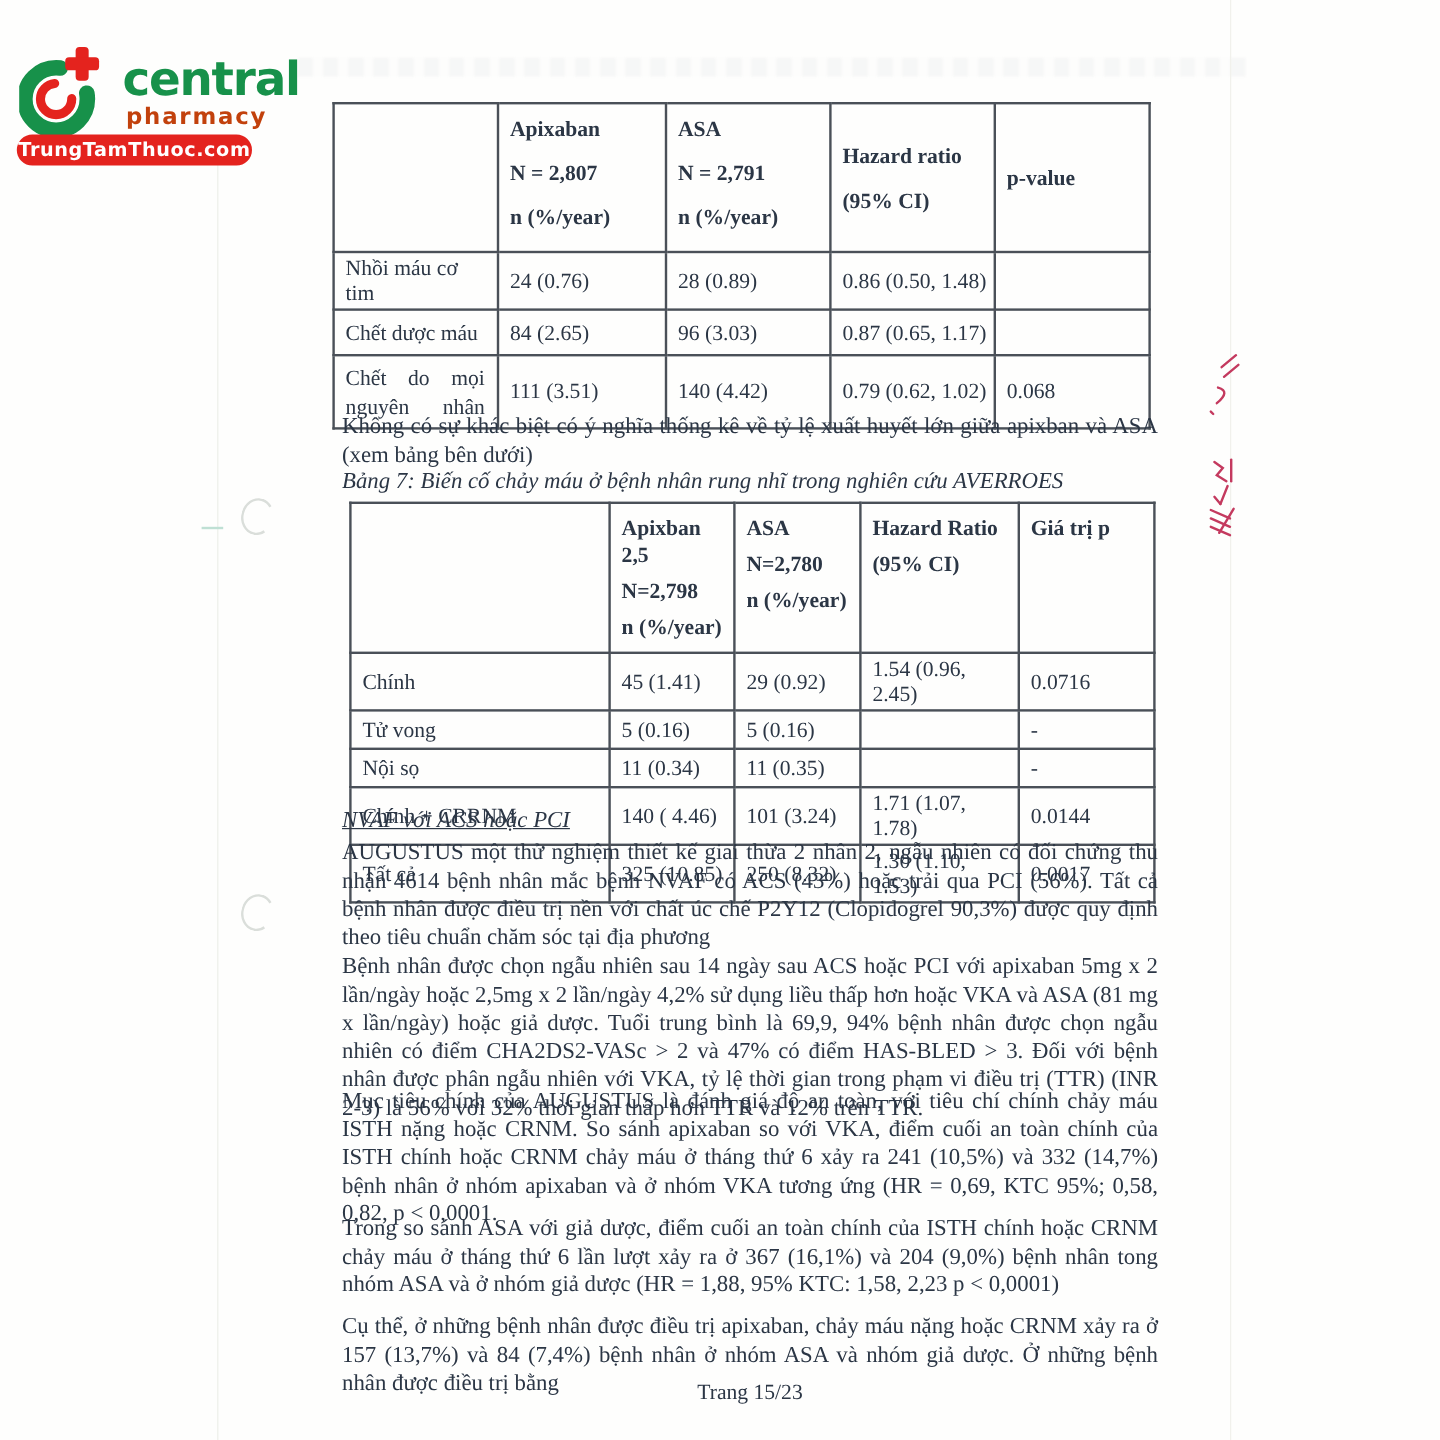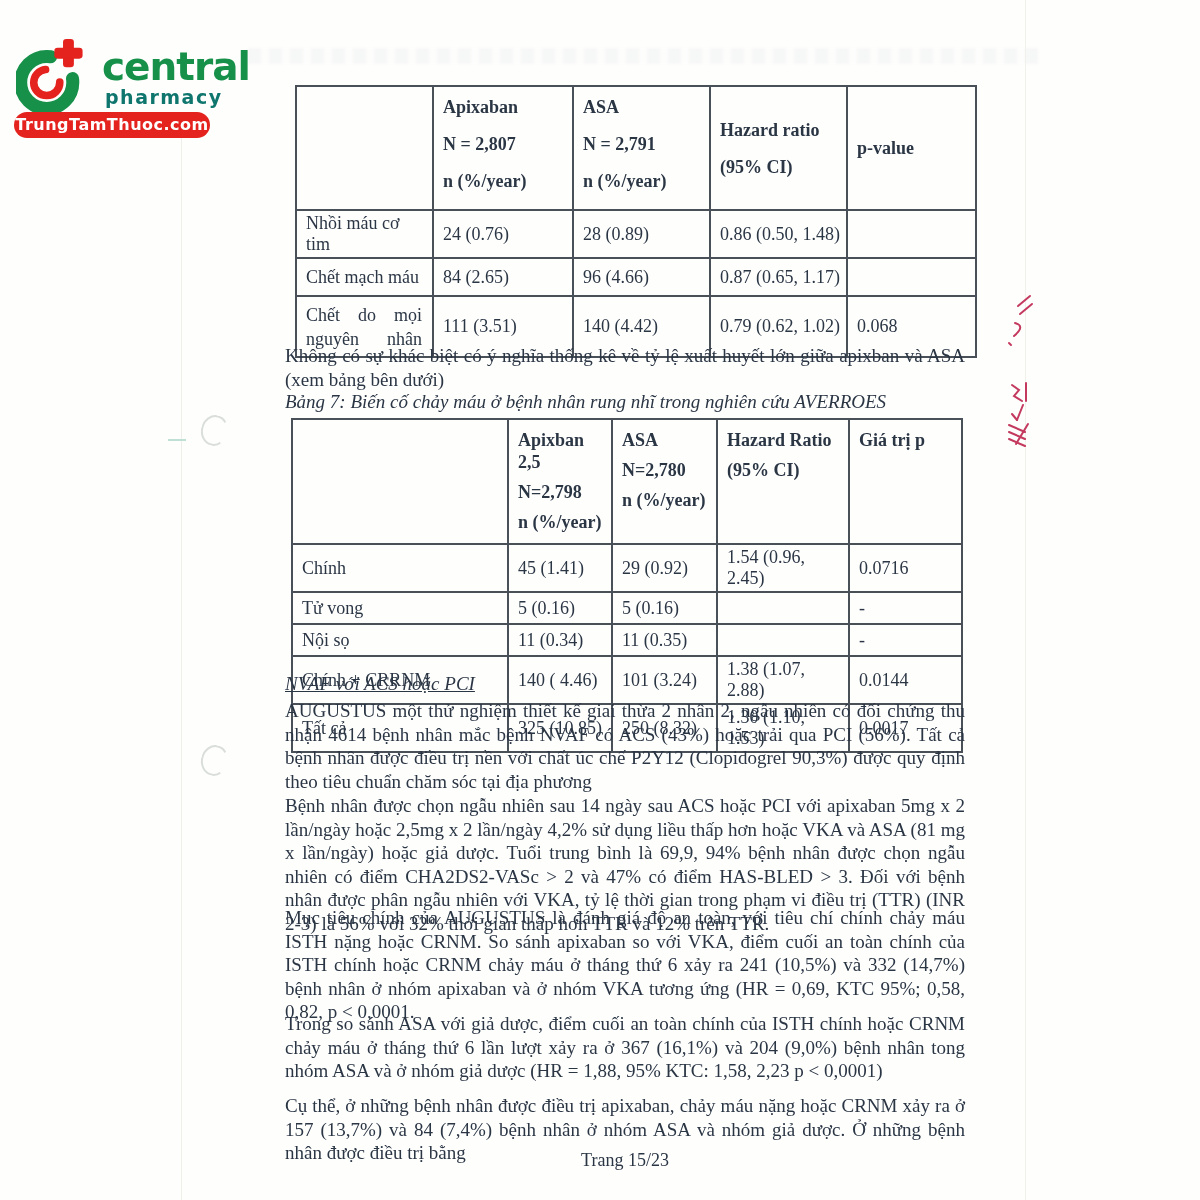--- a/index.html
+++ b/index.html
@@ -6,30 +6,30 @@
   html,body { background:#ffffff; }
   .page {
     position:relative; width:1200px; height:1200px; background:#fefefd;
     font-family:"Liberation Serif","DejaVu Serif",serif; color:#2b3645; overflow:hidden;
   }
   
   .logo { position:absolute; left:14px; top:26px; width:205px; height:118px; }
   .logo-mark { position:absolute; left:2px; top:12px; }
   .logo-words { position:absolute; left:88px; top:22px; font-family:"DejaVu Sans","Liberation Sans",sans-serif; }
   .logo-brand { font-size:39px; font-weight:bold; color:#17914a; letter-spacing:-1px; line-height:38px; }
-  .logo-sub { font-size:19px; font-weight:bold; color:#0f766e; letter-spacing:1.5px; margin-left:3px; line-height:22px; }
+  .logo-sub { font-size:19px; font-weight:bold; color:#c2410c; letter-spacing:1.5px; margin-left:3px; line-height:22px; }
   .logo-badge {
     position:absolute; left:0; top:86px; width:196px; height:26px; background:#e4231e;
     border-radius:13px; color:#ffffff; text-align:center; line-height:26px;
     font-family:"DejaVu Sans","Liberation Sans",sans-serif; font-size:16px; font-weight:bold; letter-spacing:0.5px;
   }
   
   table { border-collapse:collapse; position:absolute; table-layout:fixed; }
   td { border:2px solid #4a5058; font-size:18px; vertical-align:middle; padding:2px 6px 2px 9px; overflow:hidden; }
-  .t1 { left:295px; top:85px; width:680px;border-radius:22px; }
+  .t1 { left:277px; top:85px; width:680px;border-radius:22px; }
   .t2 { left:291px; top:418px; width:670px; }
   td.hdr { font-weight:bold; }
   td.vt { vertical-align:top; padding-top:9px; }
   .t1 .hline { margin-bottom:15px; line-height:22px; }
   .t2 .hline { margin-bottom:8px;  line-height:22px; }
   .t1 tr.hrow { height:106px; }
   .t1 tr.r1, .t1 tr.r2 { height:38px; }
   .t1 tr.r3 { height:61px; }
   .t2 tr.hrow { height:87px; }
   .t2 tr.dr { height:32px; }
@@ -128,23 +128,23 @@
       </td>
     </tr>
     <tr class="r1">
       <td>Nhồi máu cơ tim</td>
       <td>24 (0.76)</td>
       <td>28 (0.89)</td>
       <td>0.86 (0.50, 1.48)</td>
       <td></td>
     </tr>
     <tr class="r2">
-      <td>Chết mạch máu</td>
+      <td>Chết dược máu</td>
       <td>84 (2.65)</td>
-      <td>96 (4.66)</td>
+      <td>96 (3.03)</td>
       <td>0.87 (0.65, 1.17)</td>
       <td></td>
     </tr>
     <tr class="r3">
       <td class="justify">Chết do mọi nguyên nhân</td>
       <td>111 (3.51)</td>
       <td>140 (4.42)</td>
       <td>0.79 (0.62, 1.02)</td>
       <td>0.068</td>
     </tr>
@@ -201,21 +201,21 @@
       <td>Nội sọ</td>
       <td>11 (0.34)</td>
       <td>11 (0.35)</td>
       <td></td>
       <td>-</td>
     </tr>
     <tr class="dr">
       <td>Chính + CRRNM</td>
       <td>140 ( 4.46)</td>
       <td>101 (3.24)</td>
-      <td>1.38 (1.07, 2.88)</td>
+      <td>1.71 (1.07, 1.78)</td>
       <td>0.0144</td>
     </tr>
     <tr class="dr">
       <td>Tất cả</td>
       <td>325 (10.85)</td>
       <td>250 (8.32)</td>
       <td>1.30 (1.10, 1.53)</td>
       <td>0.0017</td>
     </tr>
   </tbody>

